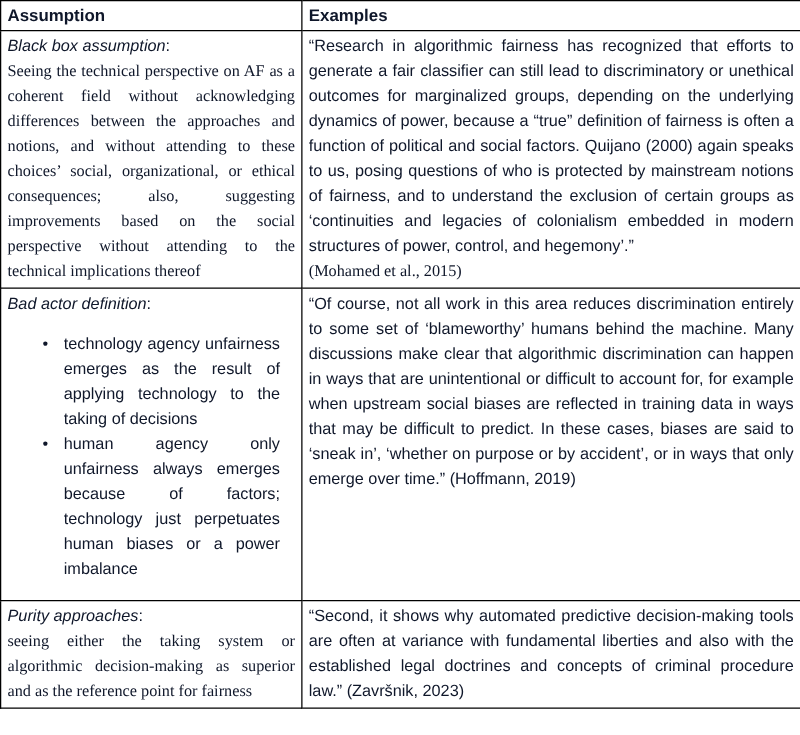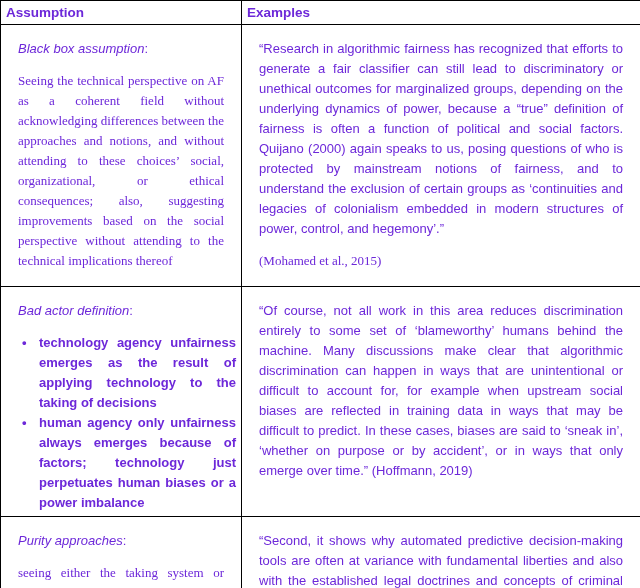--- a/index.html
+++ b/index.html
@@ -17,42 +17,41 @@
     table-layout: fixed;
     background: #ffffff;
   }
   #assumptions-table td,
   #assumptions-table th {
     border: 1px solid #000000;
     vertical-align: top;
     padding: 2px 5px 3px 5px;
     font-size: 13px;
     line-height: 20px;
-    color: #6d28d9;
+    color: #0f172a;
   }
   #assumptions-table th {
     text-align: left;
     font-weight: bold;
     font-size: 13.5px;
     line-height: 19px;
     padding: 2px 5px 2px 5px;
   }
   .col-assumption { width: 241px; }
   .col-examples   { width: 399px; }
 
   .justify { text-align: justify; text-align-last: left; }
   .term { font-style: italic; }
-  .cell-p { margin: 12px; }
+  .cell-p { margin: 0; }
   .cell-p + .cell-p { margin-top: 0; font-family: Liberation Serif, serif; }
 
   ul.bullets {
-    margin: 0;
+    margin: 12px;
     padding: 0;
     list-style: none;
-    font-weight: bold;
   }
   ul.bullets > li {
     position: relative;
     padding-left: 33px;
     text-align: justify;
     text-align-last: left;
   }
   ul.bullets > li::before {
     content: "\2022";
     position: absolute;

